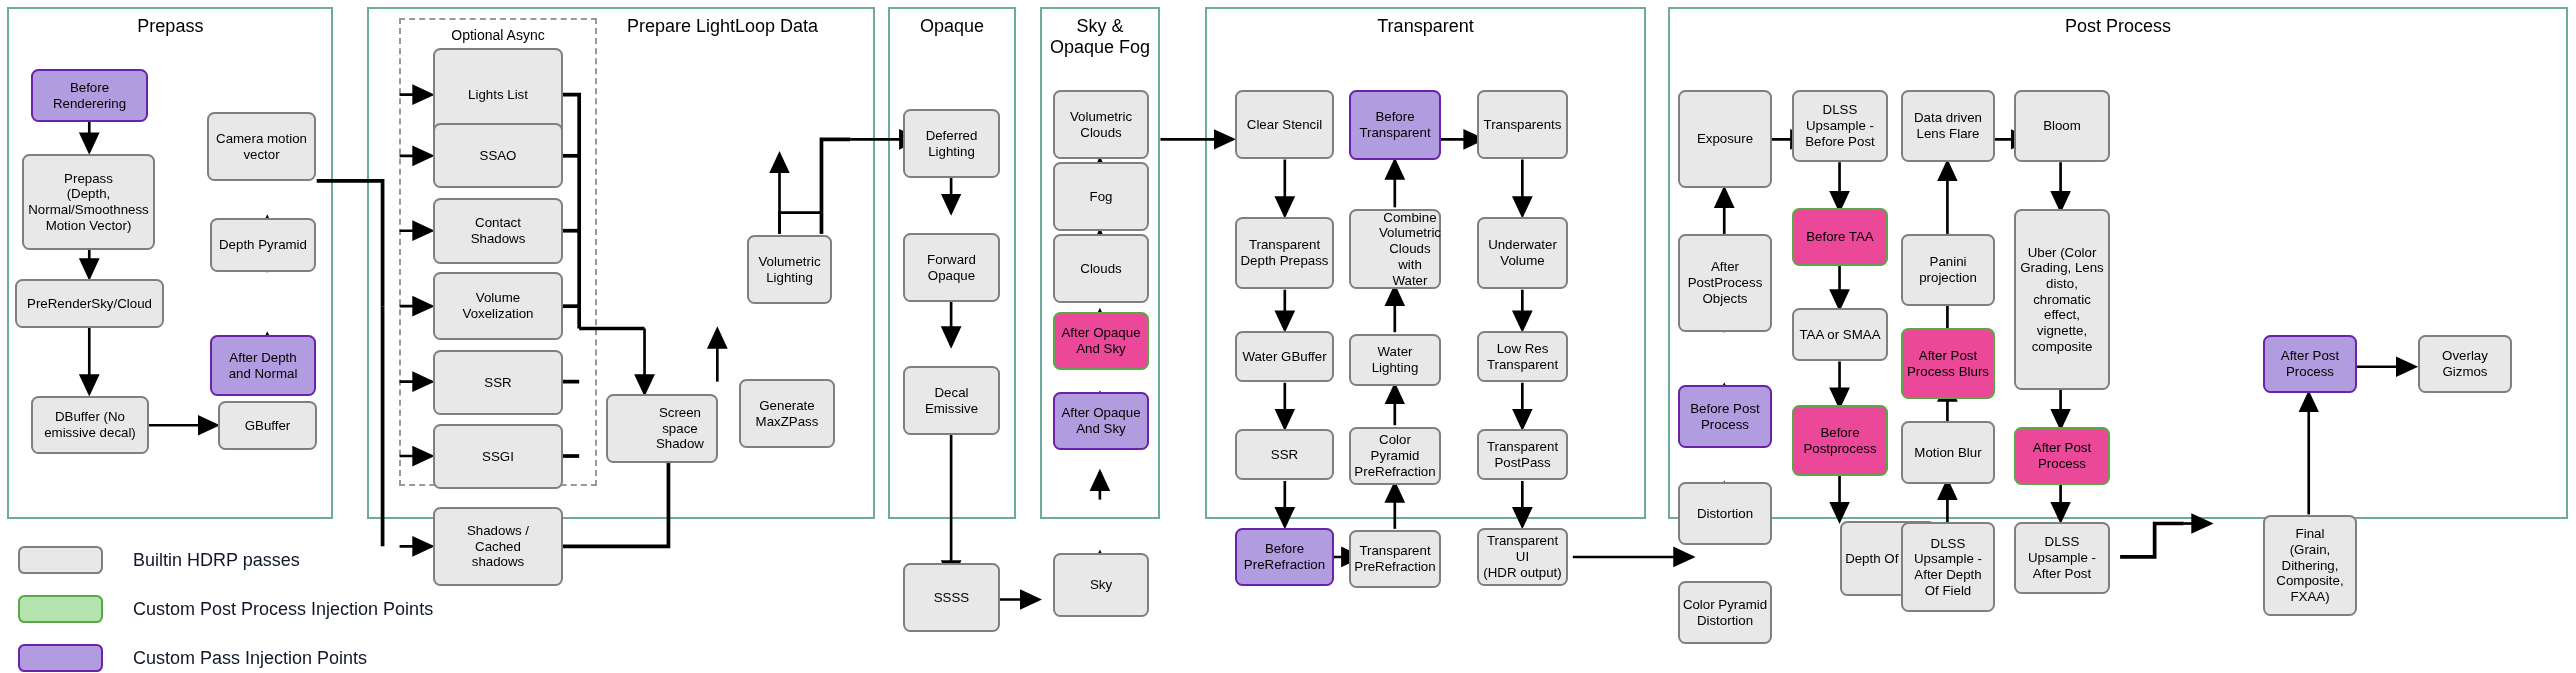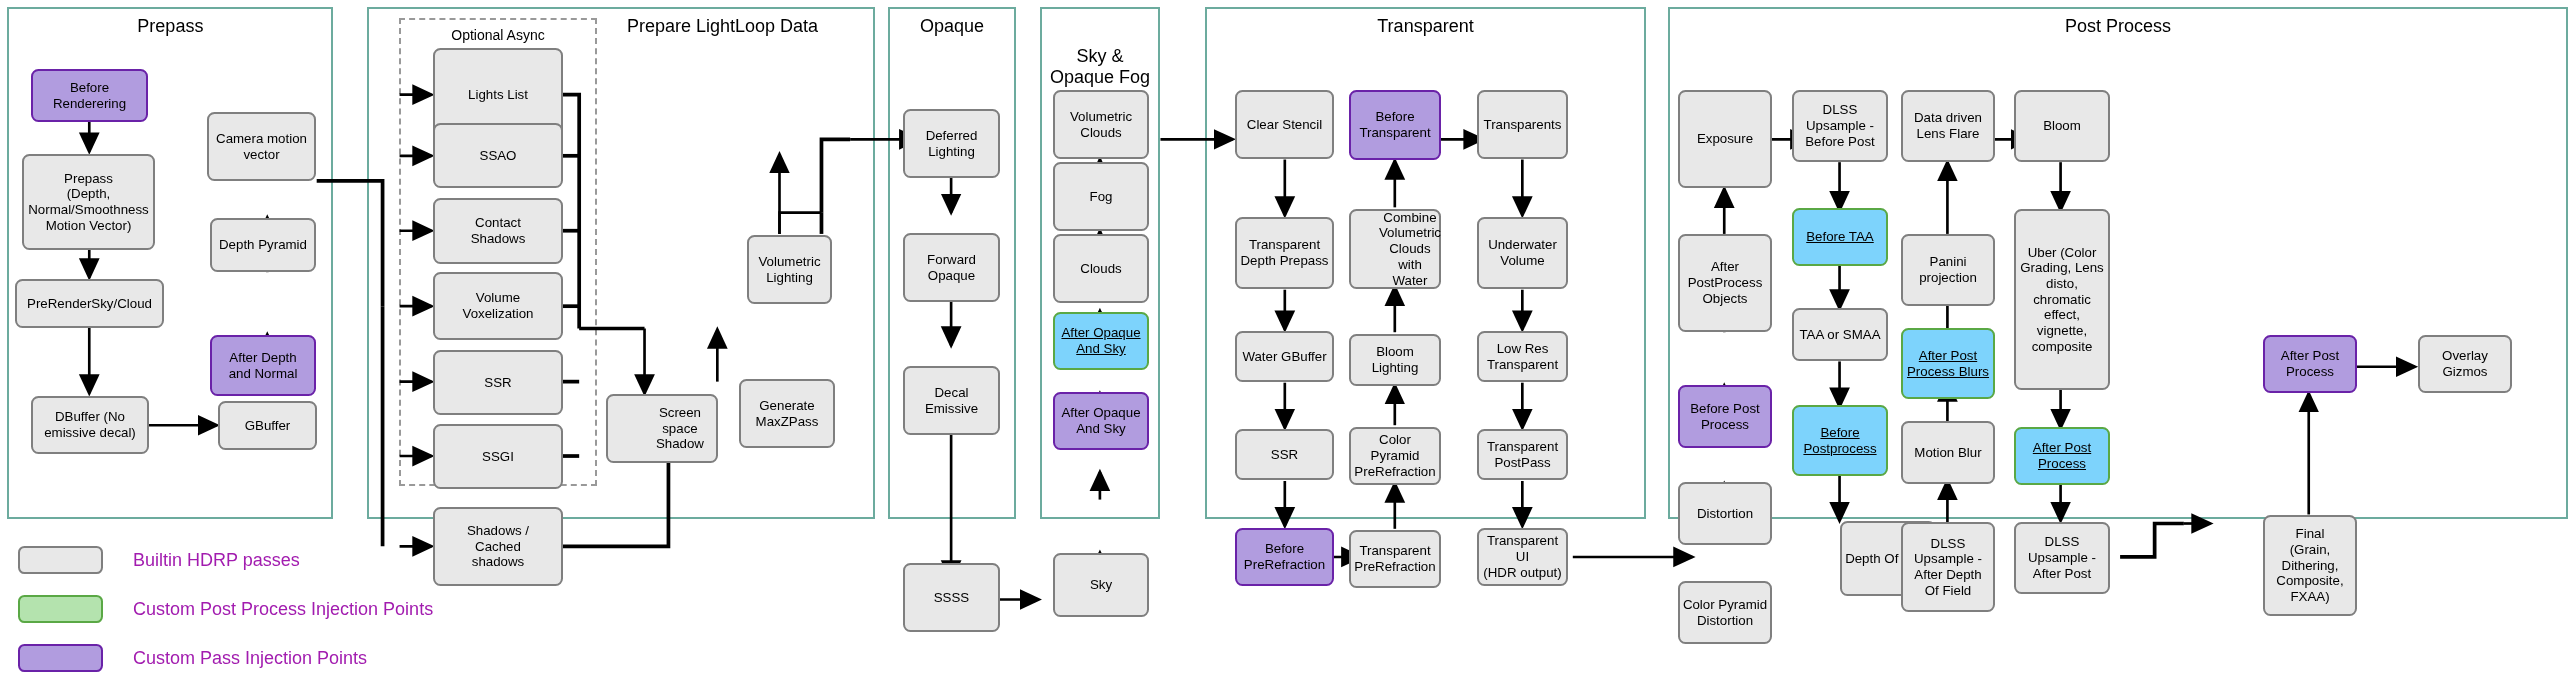--- a/index.html
+++ b/index.html
@@ -5,41 +5,41 @@
   html,body{margin:0;padding:0;background:#ffffff;}
   body{width:2576px;height:674px;position:relative;
        font-family:"Liberation Sans","DejaVu Sans",sans-serif;
        -webkit-font-smoothing:antialiased;}
   #stage{position:absolute;left:0;top:0;width:2576px;height:674px;overflow:hidden;}
 
   
   .group{position:absolute;border:2.7px solid #6cab9e;background:#ffffff;box-sizing:border-box;}
   .group-title{position:absolute;text-align:center;font-size:18px;color:#000;
                white-space:nowrap;line-height:1.15;}
-  .group-title.two{white-space:normal;margin-top:30px;}
+  .group-title.two{white-space:normal;}
 
   
   .dashgroup{position:absolute;border:2.1px dashed #999999;background:transparent;box-sizing:border-box;}
   .dash-title{position:absolute;font-size:14px;color:#000;text-align:center;white-space:nowrap;}
 
   
   .node{position:absolute;box-sizing:border-box;border-radius:7.4px;
         display:flex;align-items:center;justify-content:center;text-align:center;
         font-size:13.3px;line-height:1.18;color:#000;padding:1.1px 2.1px;}
   .node.gray{background:#e8e8e8;border:2.1px solid #7f7f7f;}
-  .node.green{background:#7dd3fc;border:2.1px solid #5aa845;text-decoration:underline;}
+  .node.green{background:#ec4899;border:2.1px solid #5aa845;}
   .node.purple{background:#b19cdf;border:2.1px solid #6a22a8;}
 
   
   #wires{position:absolute;left:0;top:0;width:2576px;height:674px;pointer-events:none;}
   .legend-swatch{position:absolute;width:85px;height:28px;border-radius:6.4px;box-sizing:border-box;}
   .legend-swatch.gray{background:#e8e8e8;border:2.1px solid #7f7f7f;}
   .legend-swatch.green{background:#b4e3ae;border:2.1px solid #5aa845;}
   .legend-swatch.purple{background:#b19cdf;border:2.1px solid #6a22a8;}
-  .legend-label{position:absolute;font-size:18px;color:#a21caf;white-space:nowrap;}
+  .legend-label{position:absolute;font-size:18px;color:#0f172a;white-space:nowrap;}
 </style>
 </head>
 <body>
 
 <div id="stage">
 
   <div class="group" style="left:7.4px;top:7.4px;width:326px;height:512px;"></div>
   <div class="group-title" style="left:7.4px;top:16px;width:326px;">Prepass</div>
 
   <div class="group" style="left:367px;top:7.4px;width:508px;height:512px;"></div>
@@ -209,21 +209,21 @@
   <div class="node gray" style="left:1053px;top:553px;width:96px;height:64px;">Sky</div>
 
   <div class="node gray" style="left:1235px;top:90px;width:99px;height:69px;">Clear Stencil</div>
   <div class="node gray" style="left:1235px;top:217px;width:99px;height:72px;">Transparent<br>Depth Prepass</div>
   <div class="node gray" style="left:1235px;top:331px;width:99px;height:51px;">Water GBuffer</div>
   <div class="node gray" style="left:1235px;top:429px;width:99px;height:51px;">SSR</div>
   <div class="node purple" style="left:1235px;top:528px;width:99px;height:58px;">Before<br>PreRefraction</div>
 
   <div class="node purple" style="left:1349px;top:90px;width:92px;height:70px;">Before<br>Transparent</div>
   <div class="node gray" style="left:1349px;top:209px;width:92px;height:80px;padding-left:32px;">Combine<br>Volumetric<br>Clouds with<br>Water</div>
-  <div class="node gray" style="left:1349px;top:334px;width:92px;height:52px;">Bloom Lighting</div>
+  <div class="node gray" style="left:1349px;top:334px;width:92px;height:52px;">Water Lighting</div>
   <div class="node gray" style="left:1349px;top:427px;width:92px;height:58px;">Color Pyramid<br>PreRefraction</div>
   <div class="node gray" style="left:1349px;top:530px;width:92px;height:58px;">Transparent<br>PreRefraction</div>
 
   <div class="node gray" style="left:1477px;top:90px;width:91px;height:69px;">Transparents</div>
   <div class="node gray" style="left:1477px;top:217px;width:91px;height:72px;">Underwater<br>Volume</div>
   <div class="node gray" style="left:1477px;top:331px;width:91px;height:51px;">Low Res<br>Transparent</div>
   <div class="node gray" style="left:1477px;top:429px;width:91px;height:51px;">Transparent<br>PostPass</div>
   <div class="node gray" style="left:1477px;top:528px;width:91px;height:58px;">Transparent UI<br>(HDR output)</div>
 
   <div class="node gray" style="left:1678px;top:234px;width:94px;height:98px;">After<br>PostProcess<br>Objects</div>

